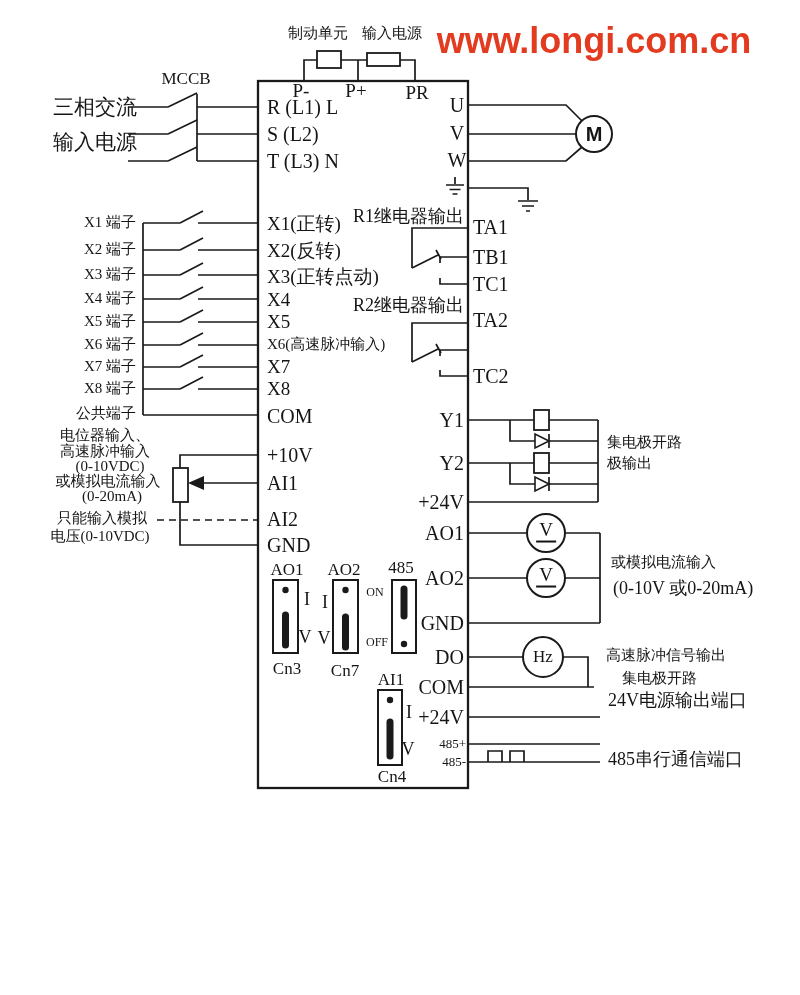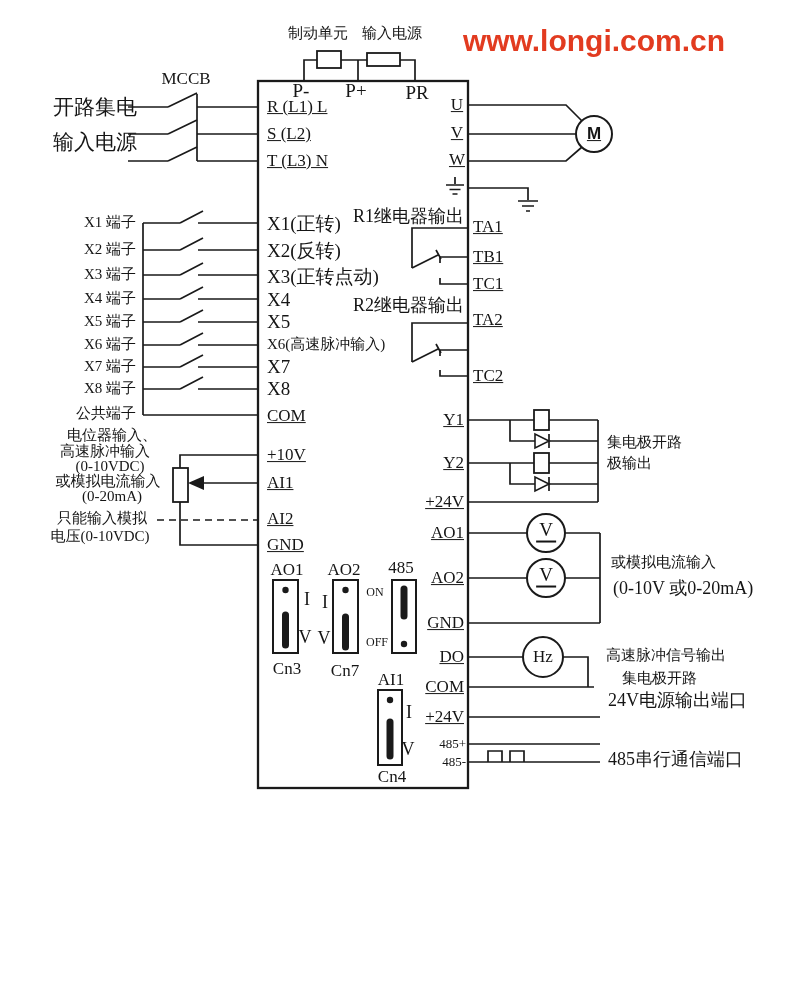--- a/index.html
+++ b/index.html
@@ -6,21 +6,21 @@
   #stage{position:relative;width:800px;height:995px;background:#ffffff;overflow:hidden;
          font-family:"Liberation Serif","DejaVu Serif",serif;}
   #wiring{position:absolute;left:0;top:0;}
   .lb{position:absolute;white-space:nowrap;color:#151515;line-height:1.05;
       font-family:"Liberation Serif","DejaVu Serif",serif;}
   .c{transform:translate(-50%,-50%);text-align:center;}
   .l{transform:translate(0,-50%);}
   .r{transform:translate(-100%,-50%);}
   .f12{font-size:12px;} .f14{font-size:18px;} .f15{font-size:15px;}
   .f17{font-size:17px;} .f18{font-size:13px;} .f19{font-size:19px;}
-  .f20{font-size:17px;text-decoration:underline;} .f21{font-size:21px;} .f29{font-size:29px;} .f30{font-size:30px;}
+  .f20{font-size:20px;} .f21{font-size:21px;} .f29{font-size:29px;} .f30{font-size:36px;}
   .sans{font-family:"Liberation Sans","DejaVu Sans",sans-serif;}
   .red1{color:#e23b20;font-weight:600;}
   .red2{color:#e85847;font-weight:600;}
   .mv{border-bottom:2px solid #151515;padding:0 3px 1px 3px;}
   .bold{font-weight:700;}
 </style>
 </head>
 <body>
 
 <div id="stage">
@@ -134,21 +134,21 @@
 
   <div class="lb c f30 red1 sans" style="left:594px;top:41px">www.longi.com.cn</div>
 
   <div class="lb c f15" style="left:318px;top:34px">制动单元</div>
   <div class="lb c f15" style="left:392px;top:34px">输入电源</div>
   <div class="lb c f19" style="left:301px;top:91px">P-</div>
   <div class="lb c f19" style="left:356px;top:91px">P+</div>
   <div class="lb c f19" style="left:417px;top:93px">PR</div>
 
   <div class="lb c f17" style="left:186px;top:79px">MCCB</div>
-  <div class="lb c f21" style="left:95px;top:107px">开路集电</div>
+  <div class="lb c f21" style="left:95px;top:107px">三相交流</div>
   <div class="lb c f21" style="left:95px;top:142px">输入电源</div>
   <div class="lb l f20" style="left:267px;top:107px">R (L1) L</div>
   <div class="lb l f20" style="left:267px;top:134px">S (L2)</div>
   <div class="lb l f20" style="left:267px;top:161px">T (L3) N</div>
 
   <div class="lb c f20" style="left:457px;top:105px">U</div>
   <div class="lb c f20" style="left:457px;top:133px">V</div>
   <div class="lb c f20" style="left:457px;top:160px">W</div>
   <div class="lb c f20 bold sans" style="left:594px;top:134px">M</div>
 
@@ -170,21 +170,21 @@
   <div class="lb l f15" style="left:267px;top:345px">X6(高速脉冲输入)</div>
   <div class="lb l f19" style="left:267px;top:367px">X7</div>
   <div class="lb l f19" style="left:267px;top:389px">X8</div>
   <div class="lb l f20" style="left:267px;top:416px">COM</div>
 
   <div class="lb l f20" style="left:267px;top:455px">+10V</div>
   <div class="lb l f20" style="left:267px;top:483px">AI1</div>
   <div class="lb l f20" style="left:267px;top:519px">AI2</div>
   <div class="lb l f20" style="left:267px;top:545px">GND</div>
 
-  <div class="lb c f15" style="left:112px;top:436px">电位器输入、</div>
+  <div class="lb c f15" style="left:105px;top:436px">电位器输入、</div>
   <div class="lb c f15" style="left:105px;top:452px">高速脉冲输入</div>
   <div class="lb c f15" style="left:110px;top:467px">(0-10VDC)</div>
   <div class="lb c f15" style="left:108px;top:482px">或模拟电流输入</div>
   <div class="lb c f15" style="left:112px;top:497px">(0-20mA)</div>
   <div class="lb c f15" style="left:102px;top:519px">只能输入模拟</div>
   <div class="lb c f15" style="left:100px;top:537px">电压(0-10VDC)</div>
 
   <div class="lb c f17" style="left:287px;top:570px">AO1</div>
   <div class="lb c f17" style="left:344px;top:570px">AO2</div>
   <div class="lb c f17" style="left:401px;top:568px">485</div>

